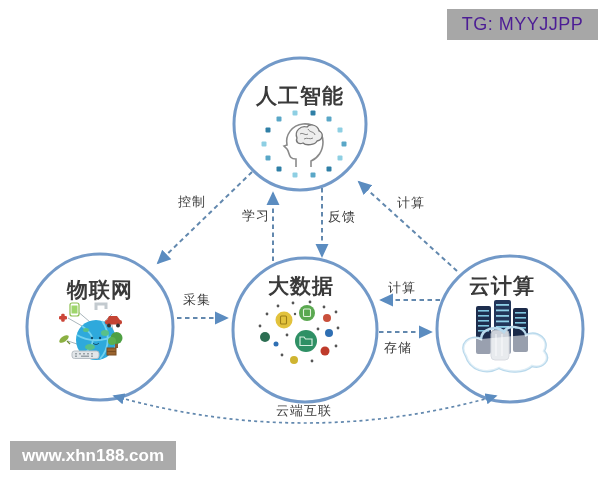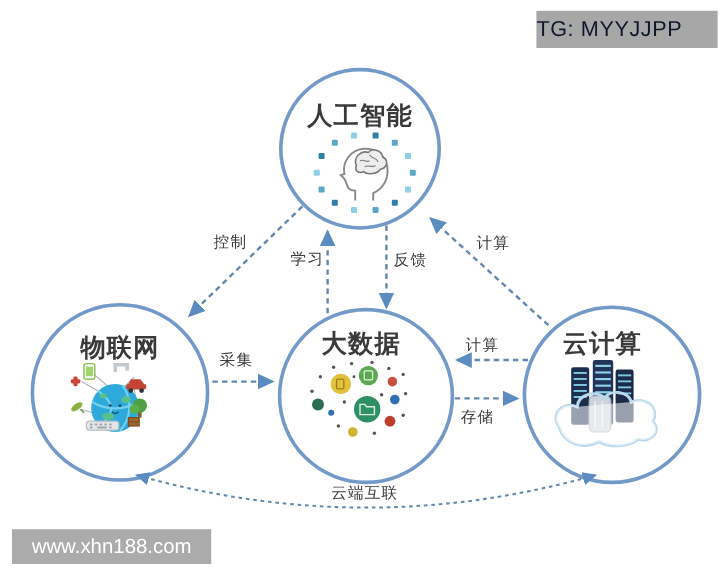--- a/index.html
+++ b/index.html
@@ -7,25 +7,25 @@
          font-family:"Liberation Sans",sans-serif;}
   svg{position:absolute;left:0;top:0;}
   .node-circle{fill:#ffffff;stroke:#7299c8;stroke-width:3;}
   .node-title{font-family:"Liberation Sans",sans-serif;font-size:21px;font-weight:600;
               fill:#3a3a3a;text-anchor:middle;letter-spacing:1px;}
   .edge{stroke:#6288ae;stroke-width:2;fill:none;stroke-dasharray:4.5 3.5;}
   .edge-fine{stroke-width:1.7;stroke-dasharray:3 3.2;}
   .edge-label{font-family:"Liberation Sans",sans-serif;font-size:13px;fill:#3c3c3c;
               text-anchor:middle;letter-spacing:1px;}
   .overlay-badge{position:absolute;top:9px;right:2px;width:151px;height:31px;
-                 background:#a7a7a7;color:#0f172a;font-size:18px;line-height:31px;
-                 letter-spacing:0.5px;}
+                 background:#a7a7a7;color:#4c1d95;font-size:18px;line-height:31px;
+                 text-align:center;letter-spacing:0.5px;}
   .overlay-watermark{position:absolute;left:10px;top:441px;width:166px;height:29px;
                  background:#ababab;color:#ffffff;font-size:17px;line-height:29px;
-                 text-align:center;}
+                 text-align:center;font-weight:bold;}
 </style>
 </head>
 <body>
 
 <div class="stage">
 
   <svg width="600" height="480" viewBox="0 0 600 480">
     <defs>
       <marker id="arr" viewBox="0 0 8 8" refX="6.5" refY="4" markerWidth="7.5" markerHeight="7.5" orient="auto-start-reverse">
         <path d="M0,0.5 L7.5,4 L0,7.5 Z" fill="#5b8cc0"></path>

